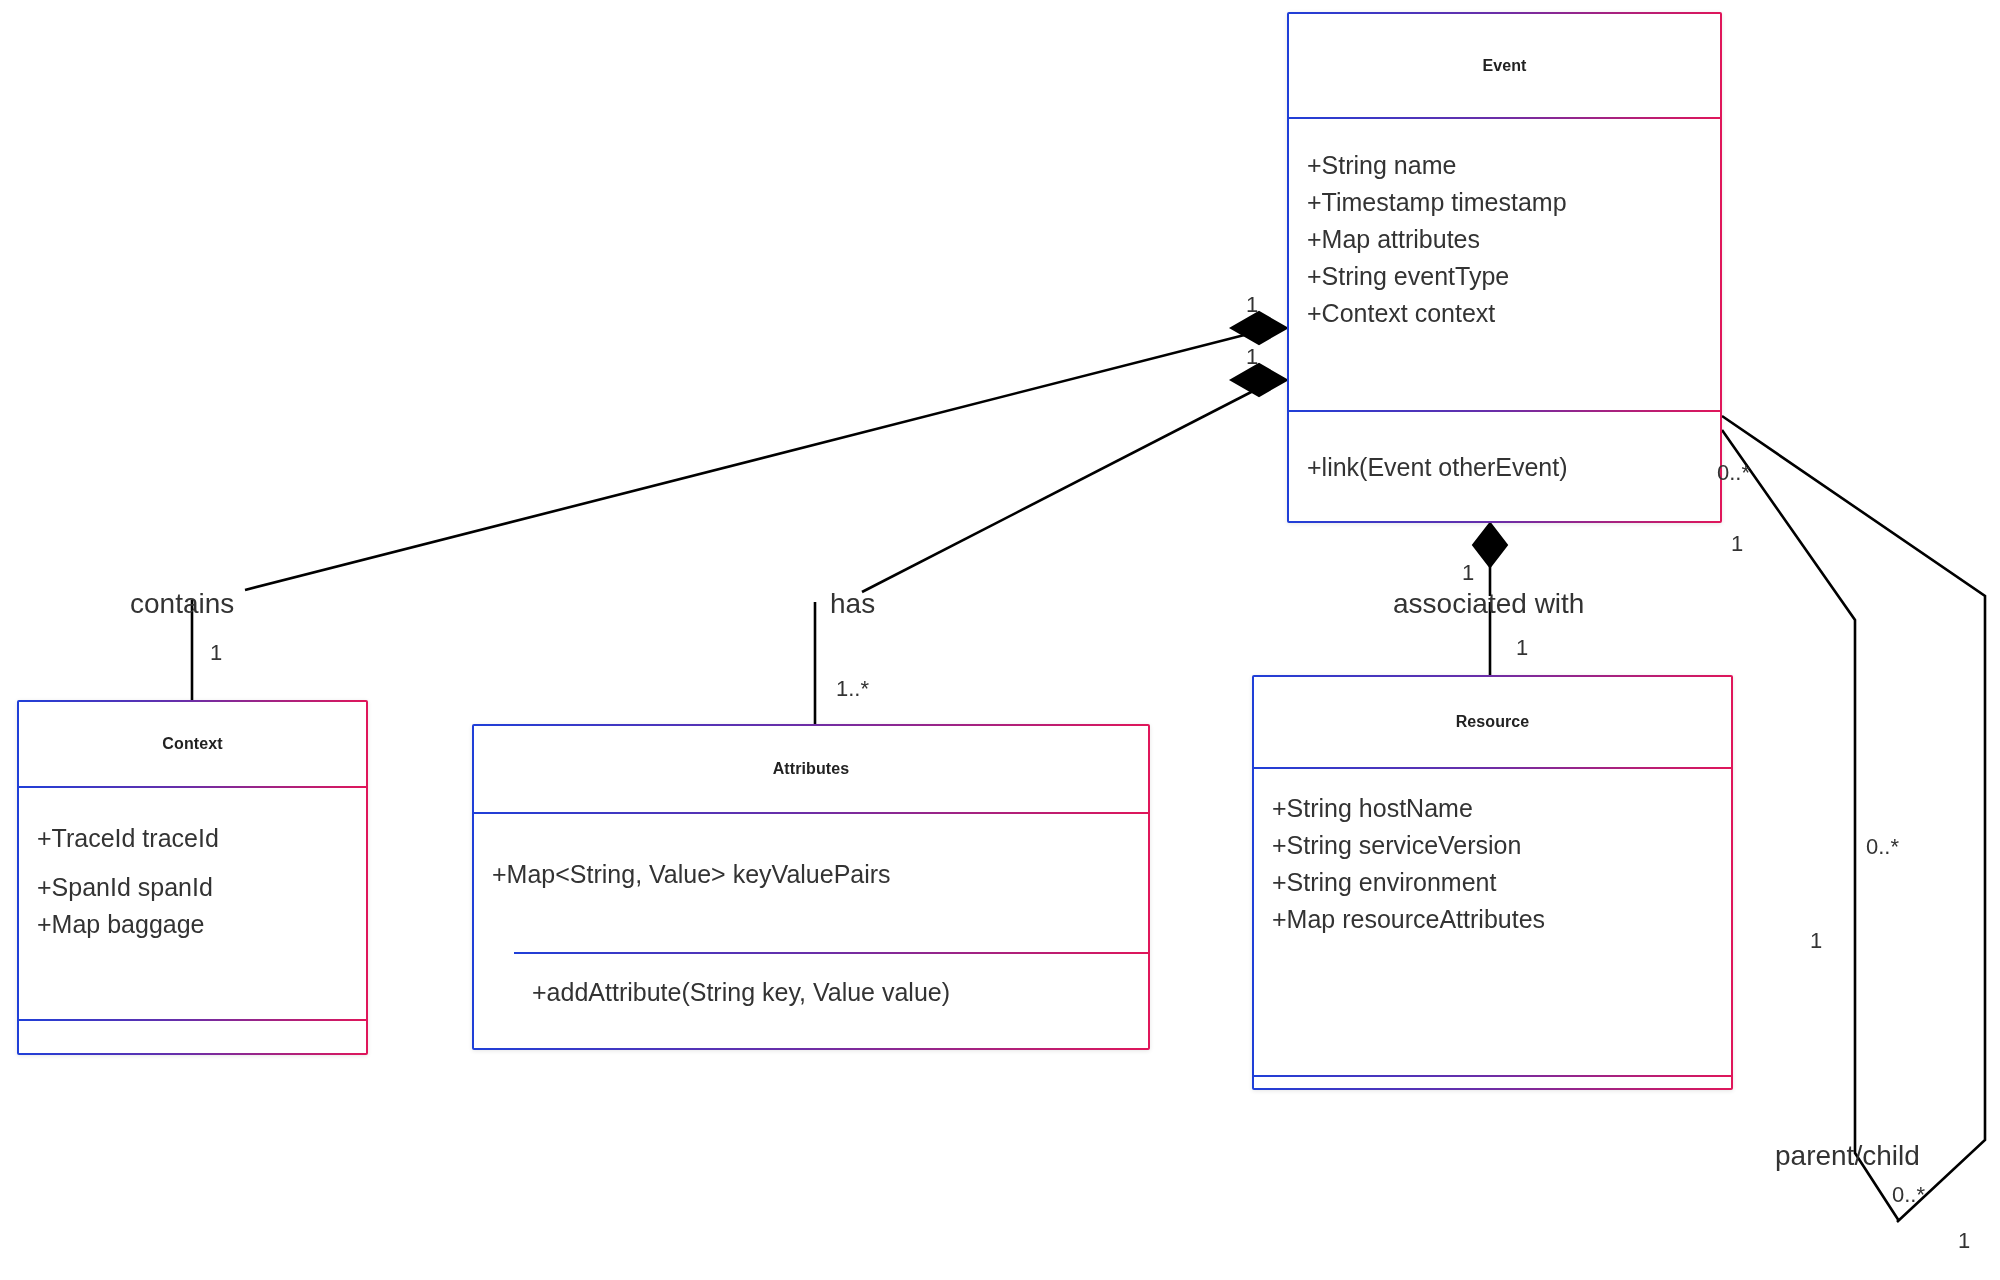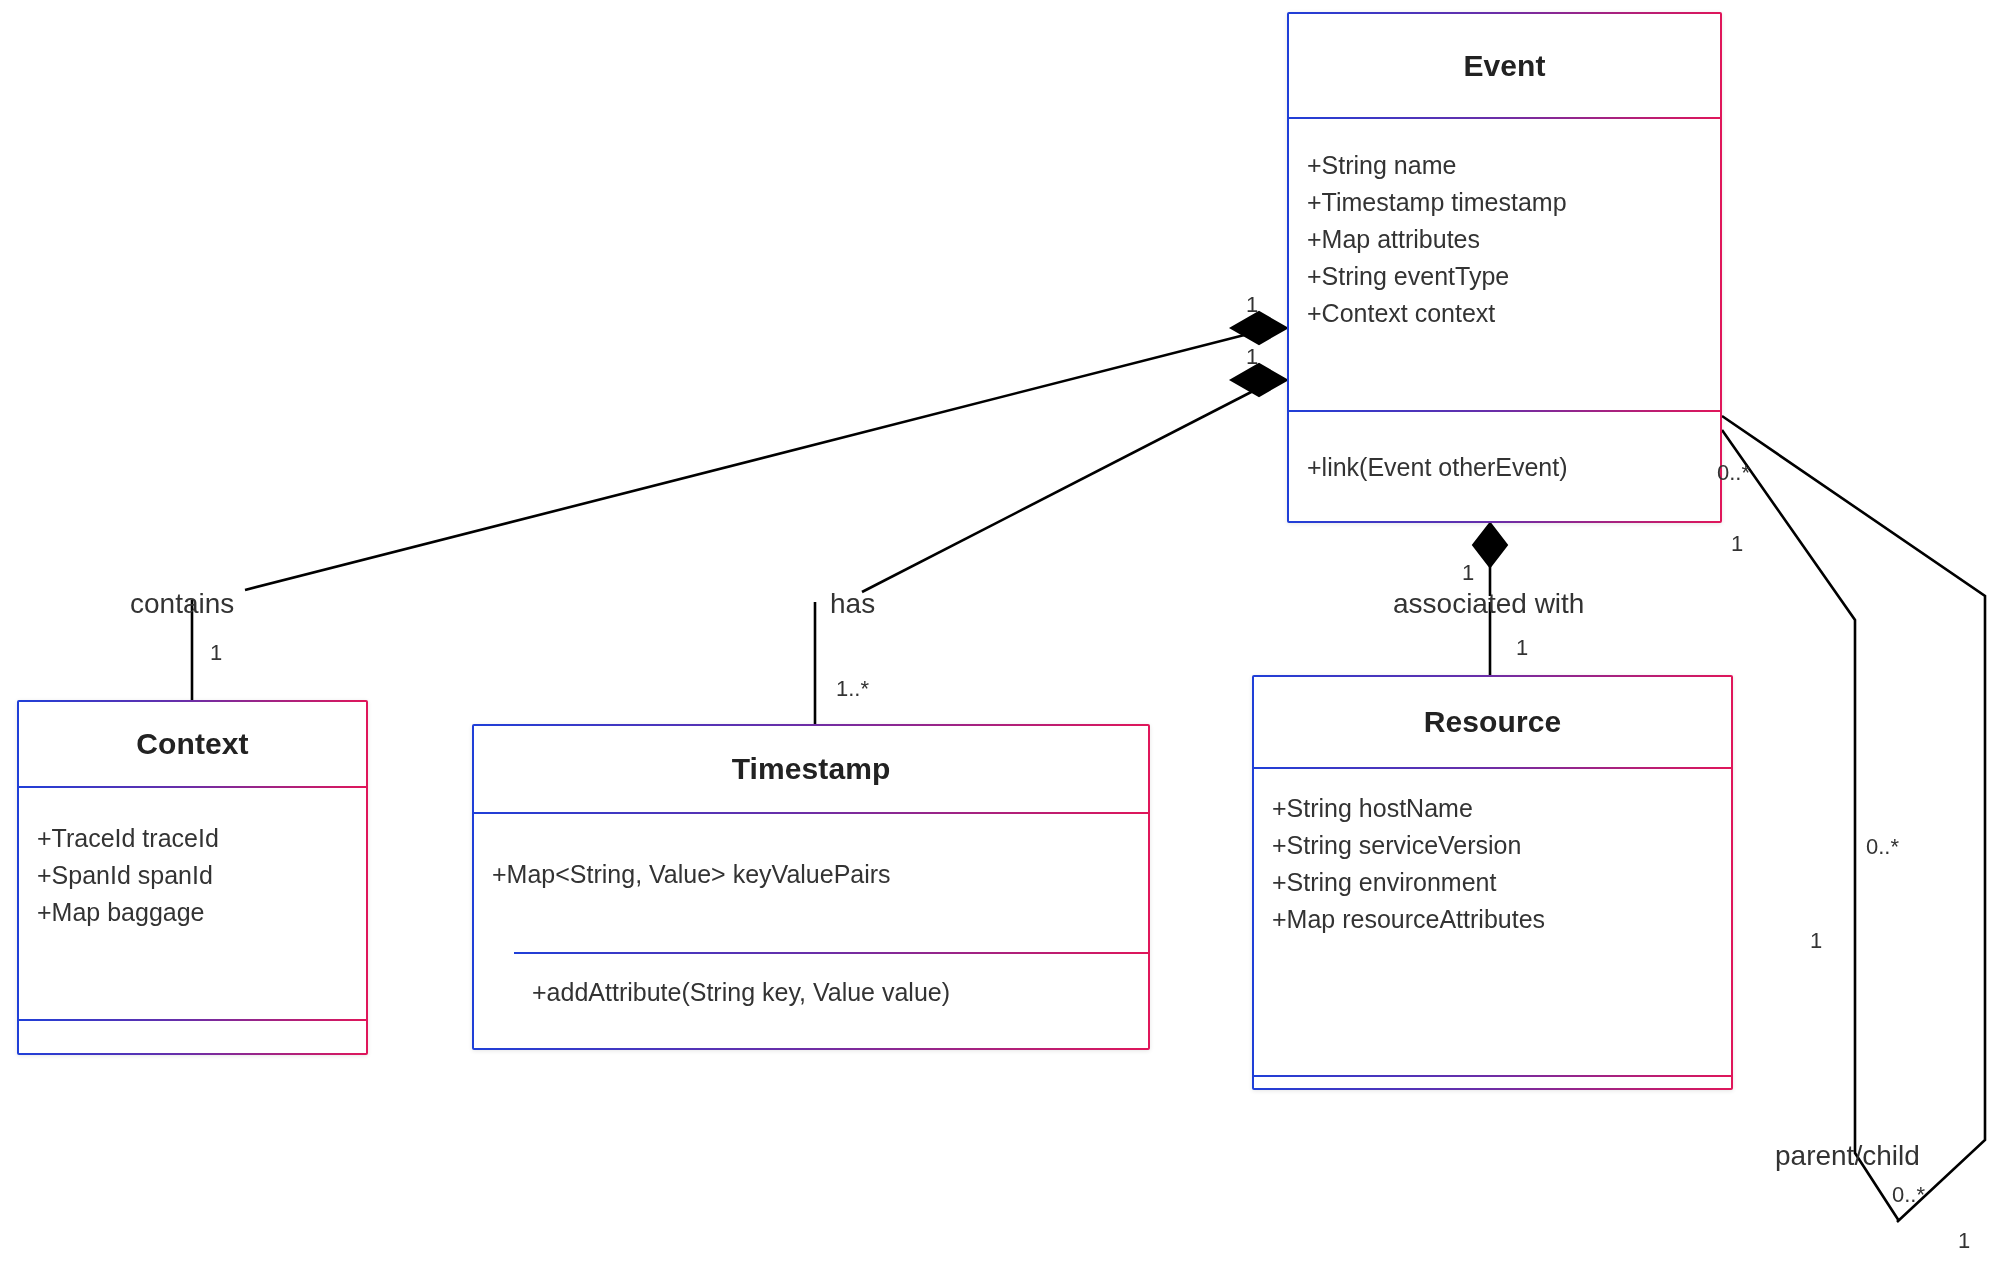--- a/index.html
+++ b/index.html
@@ -44,21 +44,21 @@
     border-top: 2.2px solid transparent;
     background-image: linear-gradient(90deg, #1f3fd8 0%, #6a2ea8 48%, #e0165a 100%);
     background-origin: border-box;
     background-repeat: no-repeat;
     background-size: 100% 2.2px;
     background-position: 0 0;
   }
   .class-title {
     text-align: center;
     font-weight: bold;
-    font-size: 30px;
+    font-size: 16px;
     color: #222222;
     letter-spacing: 0.1px;
   }
   .member {
     font-size: 25px;
     color: #333333;
     white-space: nowrap;
     line-height: 1.0;
   }
   .edge-label {
@@ -128,30 +128,30 @@
     <div class="compartment" style="height:113px; padding:43px 0 0 18px;">
       <div class="member">+link(Event otherEvent)</div>
     </div>
   </div>
 
   <div class="uml-class" style="left:17px; top:700px; width:351px; height:355px;">
     <div class="compartment" style="height:84px; display:flex; align-items:center; justify-content:center;">
       <div class="class-title">Context</div>
     </div>
     <div class="compartment" style="height:233px; padding:38px 0 0 18px;">
-      <div class="member" style="margin-bottom:12px;">+TraceId traceId</div>
+      <div class="member" style="margin-bottom:24px;">+TraceId traceId</div>
       <div class="member" style="margin-bottom:12px;">+SpanId spanId</div>
       <div class="member">+Map baggage</div>
     </div>
     <div class="compartment" style="height:38px;"></div>
   </div>
 
   <div class="uml-class" style="left:472px; top:724px; width:678px; height:326px;">
     <div class="compartment" style="height:86px; display:flex; align-items:center; justify-content:center;">
-      <div class="class-title">Timestamp</div>
+      <div class="class-title">Attributes</div>
     </div>
     <div class="compartment" style="height:140px; padding:48px 0 0 18px;">
       <div class="member">+Map&lt;String, Value&gt; keyValuePairs</div>
     </div>
     <div class="compartment" style="height:100px; padding:26px 0 0 18px;margin-left:40px;">
       <div class="member">+addAttribute(String key, Value value)</div>
     </div>
   </div>
 
   <div class="uml-class" style="left:1252px; top:675px; width:481px; height:415px;">

